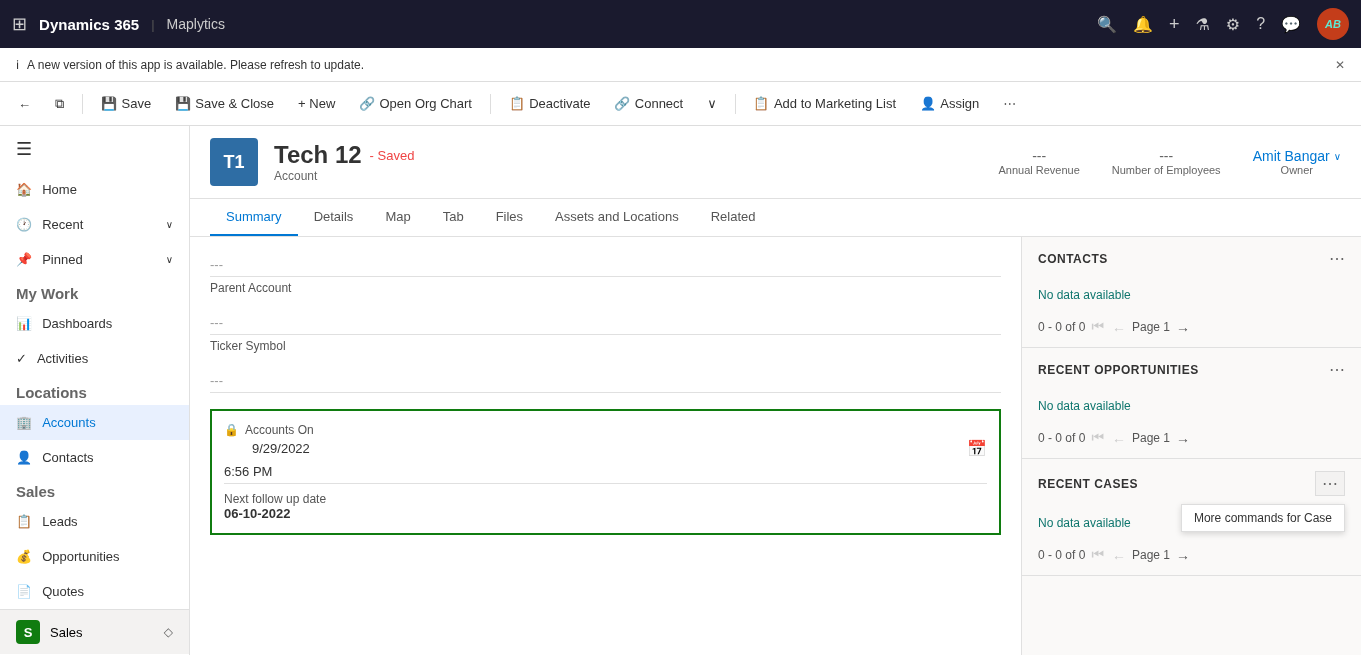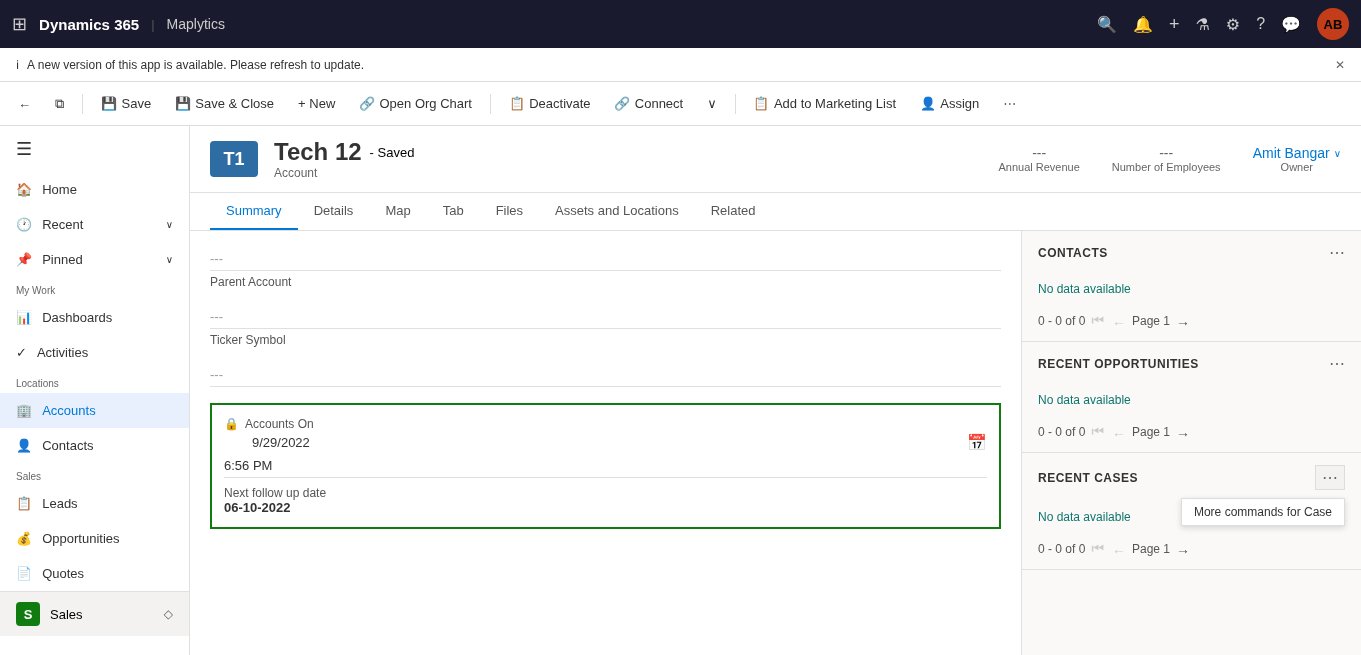--- a/index.html
+++ b/index.html
@@ -10,21 +10,21 @@
       background: #1a1a2e;
       color: white;
       height: 48px;
       display: flex;
       align-items: center;
       padding: 0 12px;
       gap: 12px;
     }
     .top-nav-right { margin-left: auto; display: flex; align-items: center; gap: 16px; }
     .top-nav-right .icon { color: #ccc; font-size: 16px; cursor: pointer; }
-    .avatar { background: #c43d1a; color: #000000; border-radius: 50%; width: 32px; height: 32px; display: flex; align-items: center; justify-content: center; font-weight: 600; font-size: 13px; }
+    .avatar { background: #c43d1a; color: #5eead4; border-radius: 50%; width: 32px; height: 32px; display: flex; align-items: center; justify-content: center; font-weight: 600; font-size: 11px; font-style: italic; }
 
     
     .notification-bar {
       background: #fff;
       border-bottom: 1px solid #ddd;
       padding: 8px 16px;
       display: flex;
       align-items: center;
       font-size: 12px;
       color: #333;
@@ -77,22 +77,22 @@
       align-items: center;
       padding: 10px 16px;
       cursor: pointer;
       color: #333;
       font-size: 13px;
       gap: 10px;
     }
     .sidebar-section-item .expand { margin-left: auto; font-size: 10px; }
     .sidebar-group-label {
       padding: 8px 16px 4px;
-      font-size: 10px;
-      font-weight: 400;
+      font-size: 15px;
+      font-weight: 700;
       color: #666;
       text-transform: none;
     }
     .sidebar-section-item.highlighted { background: #e8f0fe; color: #0078d4; }
 
     
     .content-area {
       flex: 1;
       display: flex;
       flex-direction: column;
@@ -104,33 +104,33 @@
     .record-header {
       padding: 12px 20px;
       background: #fff;
       border-bottom: 1px solid #e0e0e0;
       display: flex;
       align-items: center;
       gap: 16px;
     }
     .record-avatar {
       width: 48px;
-      height: 36px;
+      height: 48px;
       background: #2e6da4;
       color: white;
       border-radius: 4px;
       display: flex;
       align-items: center;
       justify-content: center;
       font-size: 18px;
       font-weight: 600;
       flex-shrink: 0;
     }
     .record-title { font-size: 24px; font-weight: 600; color: #333; }
-    .record-saved { font-size: 13px; color: #000000; margin-left: 8px; }
+    .record-saved { font-size: 13px; color: #ef4444; margin-left: 8px; }
     .record-subtitle { font-size: 12px; color: #666; }
     .record-header-right { margin-left: auto; display: flex; gap: 32px; align-items: flex-start; }
     .record-stat { text-align: center; }
     .record-stat-value { font-size: 14px; color: #666; }
     .record-stat-label { font-size: 11px; color: #666; }
     .record-owner { text-align: center; }
     .record-owner-name { color: #0078d4; font-size: 14px; cursor: pointer; }
     .record-owner-label { font-size: 11px; color: #666; }
     .owner-expand { font-size: 10px; color: #0078d4; margin-left: 4px; cursor: pointer; }
 

